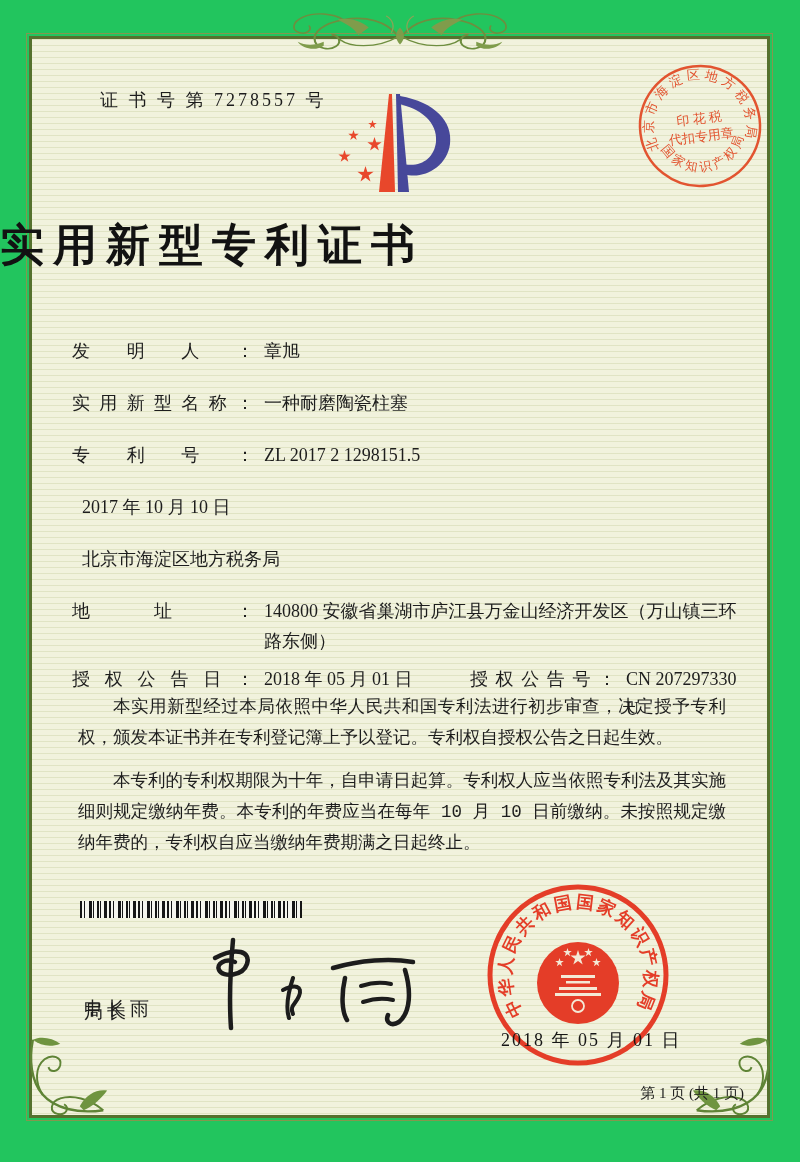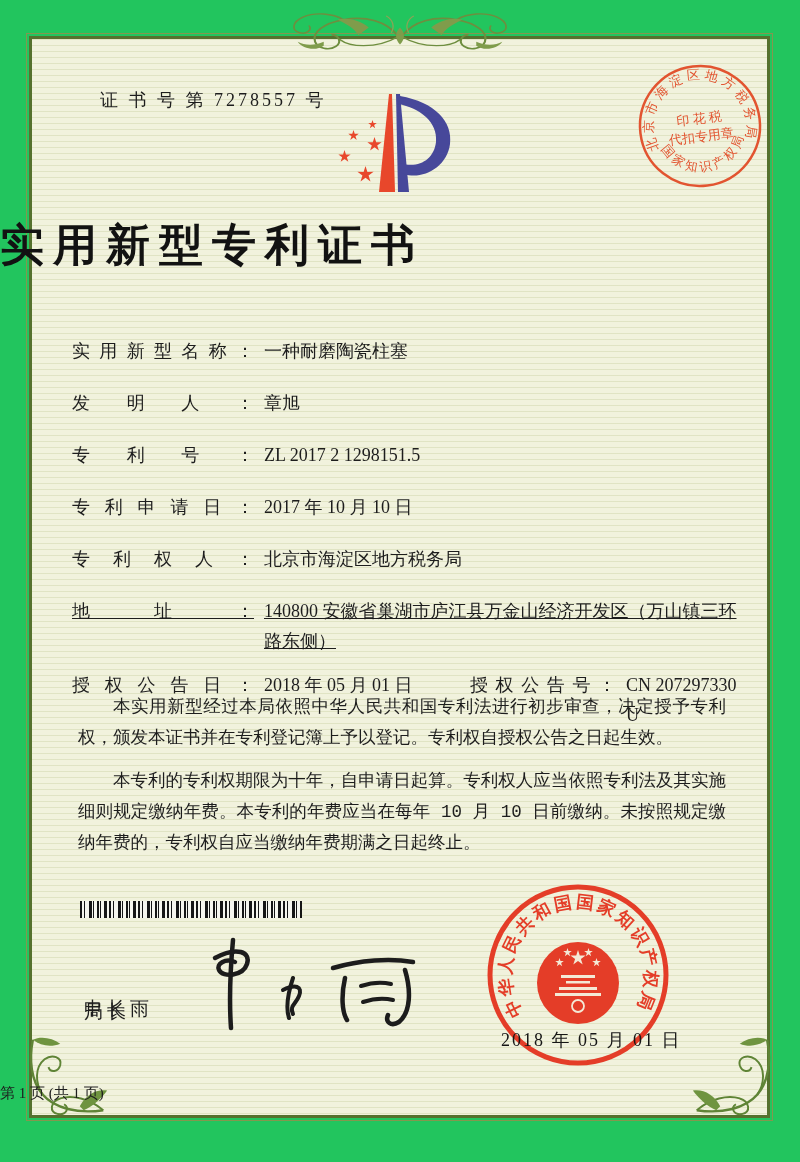--- a/index.html
+++ b/index.html
@@ -12,36 +12,36 @@
          background-image:repeating-linear-gradient(180deg,rgba(163,176,105,0.22) 0 1px,rgba(0,0,0,0) 1px 6px);}
   .cert-no{position:absolute;left:100px;top:88px;font-size:18px;letter-spacing:3px;}
   .title{position:absolute;left:0;right:0;top:216px;text-align:left;font-size:44px;
          font-weight:bold;letter-spacing:9px;color:#121212;}
   .fields{position:absolute;left:72px;top:336px;width:676px;font-size:18px;}
   .frow{display:flex;line-height:30px;margin-bottom:22px;}
   .flabel{display:inline-block;width:182px;text-align:justify;text-align-last:justify;flex:0 0 182px;}
   .fvalue{padding-left:10px;flex:1;}
   .fvalue-fixed{padding-left:10px;flex:0 0 206px;width:206px;}
   .flabel2{display:inline-block;width:146px;text-align:justify;text-align-last:justify;flex:0 0 146px;}
-  .addr-row{margin-bottom:14px;text-decoration:underline;}
+  .addr-row{margin-bottom:8px;}
   .body-text{position:absolute;left:66px;top:680px;width:672px;font-size:17.5px;
              line-height:31px;text-align:justify;}
   .body-text p{margin:12px;text-indent:2em;font-family:Liberation Mono, monospace;}
   .barcode{position:absolute;left:80px;top:901px;width:222px;height:17px;
            background:repeating-linear-gradient(90deg,
              #161616 0 2px,#f6f6ef 2px 4px,#161616 4px 5px,#f6f6ef 5px 9px,
              #161616 9px 12px,#f6f6ef 12px 13px,#161616 13px 14px,#f6f6ef 14px 17px,
              #161616 17px 19px,#f6f6ef 19px 20px,#161616 20px 21px,#f6f6ef 21px 24px,
              #161616 24px 27px,#f6f6ef 27px 29px);}
   .director-title{position:absolute;left:84px;top:958px;font-size:19px;letter-spacing:4px;
                   font-family:"Liberation Sans","DejaVu Sans",sans-serif;margin-top:41px;}
   .director-name{position:absolute;left:84px;top:996px;font-size:19px;letter-spacing:4px;
                  font-family:"Liberation Sans","DejaVu Sans",sans-serif;}
   .seal-date{position:absolute;left:501px;top:1028px;font-size:18px;letter-spacing:2px;color:#161616;}
-  .footer{position:absolute;left:0;right:56px;top:1084px;text-align:left;font-size:15px;}
+  .footer{position:absolute;left:0;right:56px;top:1084px;text-align:right;font-size:15px;}
   svg{display:block;}
   .stamp-arc{font-size:13px;letter-spacing:4px;fill:#e25430;font-family:"Liberation Serif",serif;}
   .stamp-arc-b{font-size:12.5px;letter-spacing:3px;fill:#e25430;font-family:"Liberation Serif",serif;}
   .stamp-center{font-size:13px;fill:#e25430;text-anchor:middle;font-family:"Liberation Serif",serif;}
   .seal-arc{font-size:17.5px;letter-spacing:3px;fill:#e43d28;font-weight:bold;font-family:"Liberation Serif",serif;}
 </style>
 </head>
 <body>
 
 <div id="page">
@@ -110,37 +110,35 @@
     <text class="stamp-arc"><textPath href="#taxTop" startOffset="2">北京市海淀区地方税务局</textPath></text>
     <text class="stamp-arc-b"><textPath href="#taxBot" startOffset="5">国家知识产权局</textPath></text>
     <text x="65" y="62" class="stamp-center">印 花 税</text>
     <text x="65" y="80" class="stamp-center">代扣专用章</text>
   </svg>
 
   <div class="title">实用新型专利证书</div>
 
   <div class="fields">
     <div class="frow">
+      <span class="flabel">发明人：</span>
+      <span class="fvalue">章旭</span>
+    </div>
+    <div class="frow">
       <span class="flabel">实用新型名称：</span>
       <span class="fvalue">一种耐磨陶瓷柱塞</span>
     </div>
     <div class="frow">
-      <span class="flabel">发明人：</span>
-      <span class="fvalue">章旭</span>
-    </div>
-    <div class="frow">
       <span class="flabel">专利号：</span>
       <span class="fvalue">ZL 2017 2 1298151.5</span>
     </div>
     <div class="frow">
-      <span class="flabel">专利申请日：</span>
       <span class="fvalue">2017 年 10 月 10 日</span>
     </div>
     <div class="frow">
-      <span class="flabel">专利权人：</span>
       <span class="fvalue">北京市海淀区地方税务局</span>
     </div>
     <div class="frow addr-row">
       <span class="flabel">地址：</span>
       <span class="fvalue">140800 安徽省巢湖市庐江县万金山经济开发区（万山镇三环路东侧）</span>
     </div>
     <div class="frow">
       <span class="flabel">授权公告日：</span>
       <span class="fvalue-fixed">2018 年 05 月 01 日</span>
       <span class="flabel2">授权公告号：</span>

